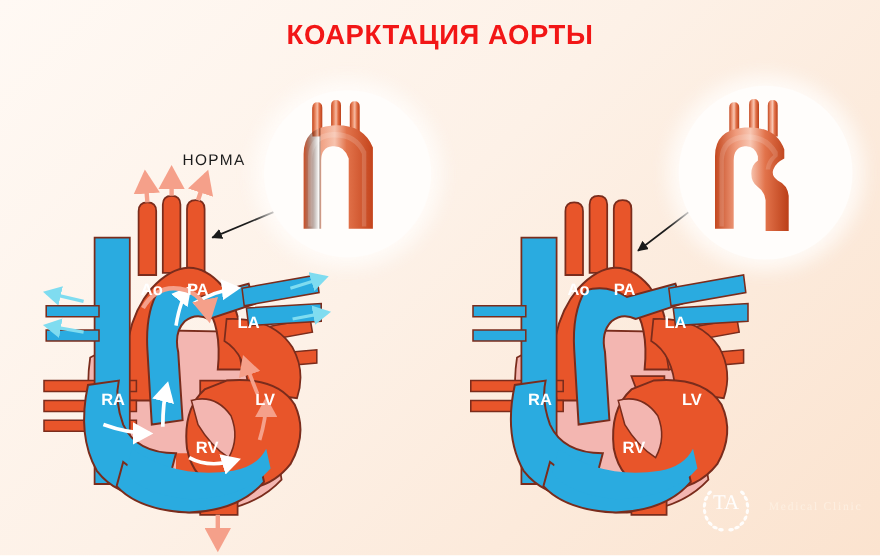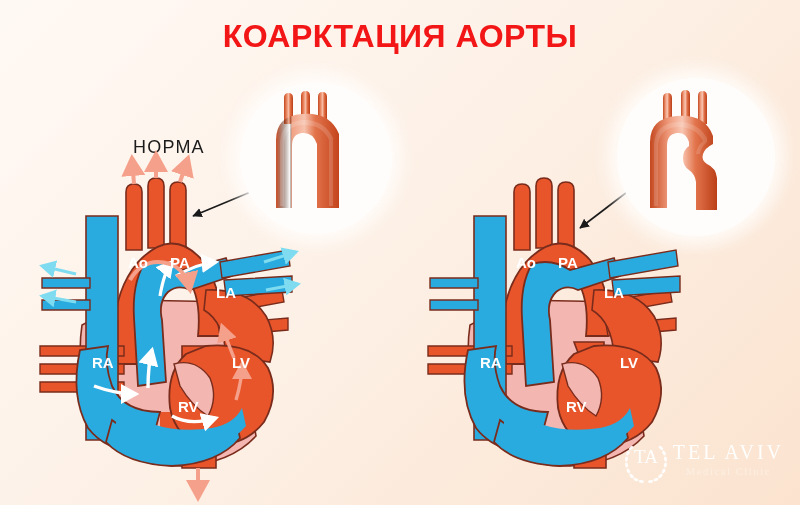--- a/index.html
+++ b/index.html
@@ -16,34 +16,35 @@
     font-family: "Liberation Sans", sans-serif;
   }
 
   
   #title {
     position: absolute;
     top: 18px;
     left: 0;
     width: 800px;
     text-align: center;
-    font-size: 32px;
+    font-size: 25px;
     font-weight: bold;
     letter-spacing: 0.5px;
     color: #f21616;
     white-space: nowrap;
   }
 
   
   .panel-caption {
     position: absolute;
-    font-size: 18px;
+    font-size: 14px;
     letter-spacing: 1.2px;
     color: #1b1b1b;
     white-space: nowrap;
+    margin-left: 33px;
   }
   #caption-normal { left: 133px; top: 137px; }
   #caption-narrow { left: 508px; top: 137px; }
 
   
   .inset {
     position: absolute;
     border-radius: 50%;
     background: #fffdfb;
     box-shadow: 0 0 16px 10px rgba(255,253,250,0.85);
@@ -68,20 +69,21 @@
     paint-order: stroke;
   }
 
   
   #logo {
     position: absolute;
     right: 16px;
     bottom: 18px;
     display: flex;
     align-items: center;
+    gap: 12px;
     opacity: 0.97;
   }
   #logo-mark { width: 54px; height: 54px; position: relative; flex: 0 0 auto; }
   #logo-text { display: flex; flex-direction: column; align-items: center; line-height: 1.05; }
   #logo-name {
     font-family: "Liberation Serif", serif;
     font-size: 20px;
     letter-spacing: 3px;
     color: #ffffff;
     white-space: nowrap;
@@ -342,18 +344,17 @@
             <ellipse cx="41.4" cy="43" rx="2.6" ry="1.5" transform="rotate(140 41.4 43)"></ellipse>
             <ellipse cx="37" cy="46.6" rx="2.6" ry="1.5" transform="rotate(160 37 46.6)"></ellipse>
             <ellipse cx="31.6" cy="48.6" rx="2.6" ry="1.5" transform="rotate(175 31.6 48.6)"></ellipse>
             <ellipse cx="42" cy="15" rx="2.6" ry="1.5" transform="rotate(42 42 15)"></ellipse>
           </g>
         </g>
         <text x="27" y="30" text-anchor="middle" font-family="Liberation Serif, serif" font-size="19" fill="#ffffff">TA</text>
       </svg>
     </div>
     <div id="logo-text">
-      <div id="logo-name">TEL AVIV</div>
       <div id="logo-sub">Medical Clinic</div>
     </div>
   </div>
 
 </div>
 
 </body></html>

